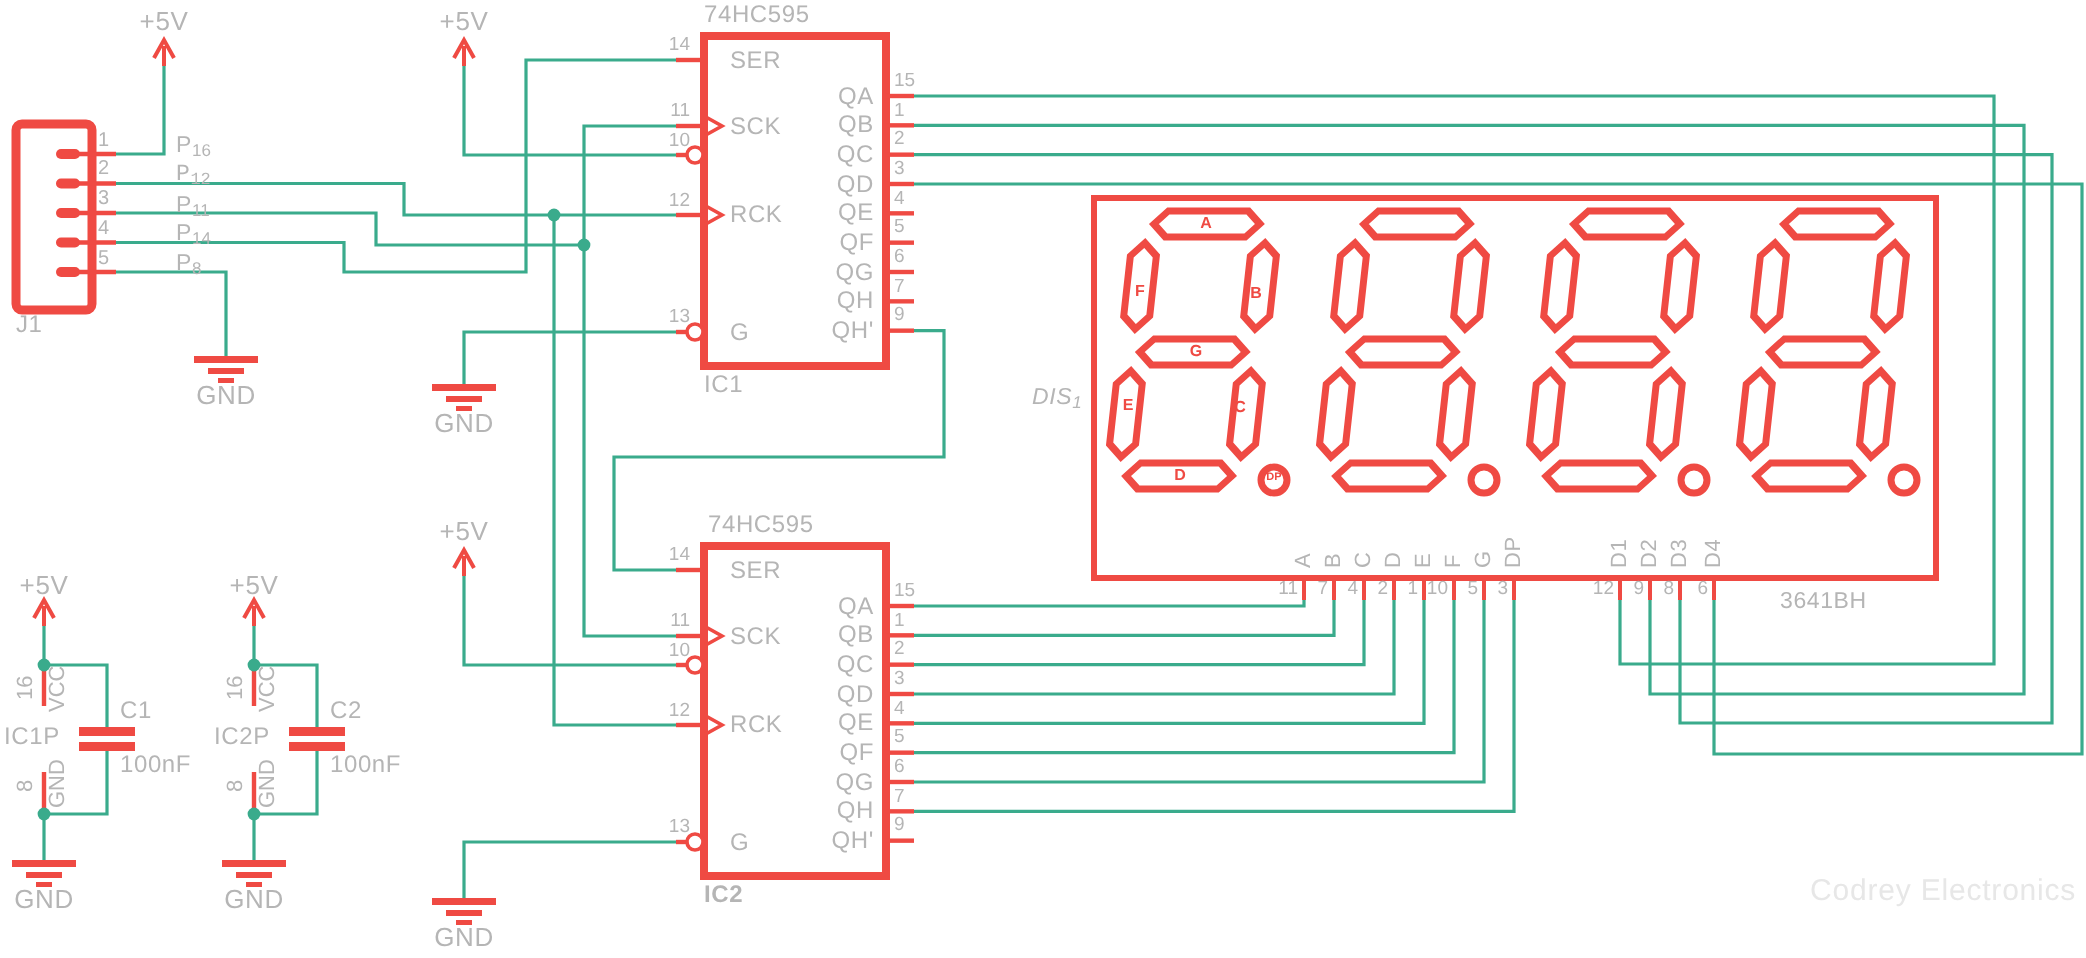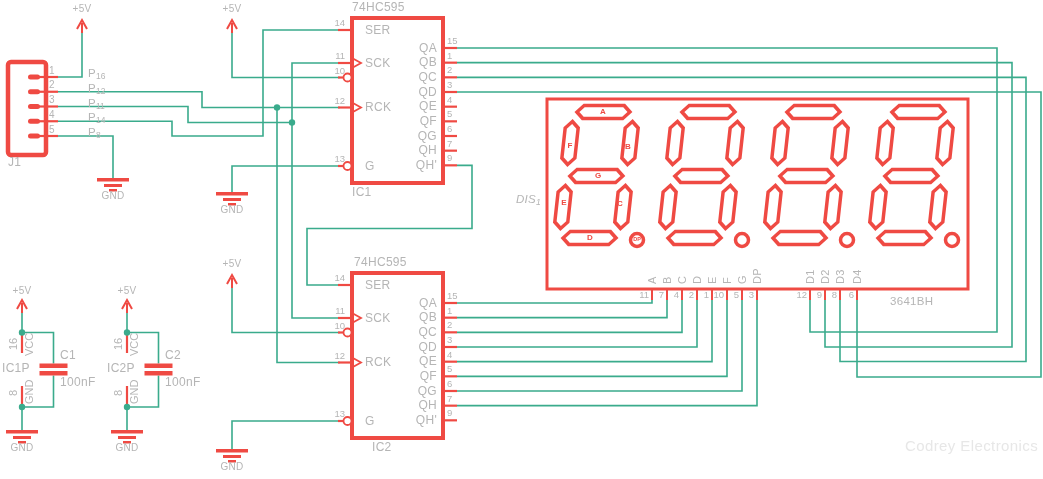--- a/index.html
+++ b/index.html
@@ -4,21 +4,21 @@
 <style>
   html,body{margin:0;padding:0;background:#fff;}
   #canvas{position:relative;width:1043px;height:479px;background:#fff;overflow:hidden;
           font-family:"Liberation Sans",sans-serif;}
   #schematic{position:absolute;left:0;top:0;}
   .lbl{position:absolute;color:#b5b5b5;white-space:nowrap;line-height:1.05;
        font-family:"Liberation Sans",sans-serif;font-size:12px;letter-spacing:.3px;}
   .num{font-size:9.5px;letter-spacing:0;}
   .num10{font-size:10px;}
   .name{font-size:12px;}
-  .pw{font-size:10px;}
+  .pw{font-size:13px;}
   .c{transform:translateX(-50%);}
   .cc{transform:translate(-50%,-50%);}
   .ra{text-align:right;}
   .w20{width:20px;} .w30{width:30px;} .w52{width:52px;}
   .rot{transform-origin:0 0;transform:rotate(-90deg);font-size:11px;}
   .net{font-size:11.5px;text-align:right;}
   .net .sub, .sub{font-size:8.5px;position:relative;top:2px;letter-spacing:0;}
   .red{color:#ef4a43;}
   .seg{font-size:8px;font-weight:bold;letter-spacing:0;}
   .dp{font-size:5.5px;font-weight:bold;letter-spacing:0;}
@@ -195,39 +195,39 @@
         <polygon points="63,78.5 69.5,85 69.5,115 63,121.5 56.5,115 56.5,85" fill="none" stroke="#ef4a43" stroke-width="3.5"></polygon>
       </g>
       <circle cx="952" cy="240" r="6.5" fill="none" stroke="#ef4a43" stroke-width="3.5"></circle>
     </svg>
 
   <span class="lbl" style="left:8px;top:156px;">J1</span>
 
   <span class="lbl" style="left:352px;top:1px;">74HC595</span>
   <span class="lbl" style="left:352px;top:186px;">IC1</span>
   <span class="lbl" style="left:354px;top:256px;">74HC595</span>
-  <span class="lbl" style="left:372px;top:441px;">IC2</span>
+  <span class="lbl" style="left:352px;top:441px;font-weight:bold;">IC2</span>
 
   <span class="lbl part" style="left:516px;top:193px;font-style:italic;"><span>DIS</span><span class="sub">1</span></span>
   <span class="lbl part" style="left:890px;top:295px;">3641BH</span>
 
   <span class="lbl" style="left:60px;top:349px;">C1</span>
   <span class="lbl" style="left:60px;top:376px;">100nF</span>
   <span class="lbl" style="left:2px;top:362px;">IC1P</span>
   <span class="lbl" style="left:165px;top:349px;">C2</span>
   <span class="lbl" style="left:165px;top:376px;">100nF</span>
   <span class="lbl" style="left:107px;top:362px;">IC2P</span>
 
   <span class="lbl wm" style="left:905px;top:438px;">Codrey Electronics</span>
 
   <div id="gen-labels">
       <span class="lbl num10" style="left: 49px; top: 65.5px;">1</span>
       <span class="lbl net" style="left: 88px; top: 67px;"><span>P</span><span class="sub">16</span></span>
       <span class="lbl num10" style="left: 49px; top: 80.25px;">2</span>
-      <span class="lbl net" style="left: 88px; top: 81.75px;"><span>P</span><span class="sub">12</span></span>
+      <span class="lbl net" style="left: 88px; top: 81.75px; font-family: Liberation Mono, monospace;"><span>P</span><span class="sub">12</span></span>
       <span class="lbl num10" style="left: 49px; top: 95px;">3</span>
       <span class="lbl net" style="left: 88px; top: 96.5px;"><span>P</span><span class="sub">11</span></span>
       <span class="lbl num10" style="left: 49px; top: 109.75px;">4</span>
       <span class="lbl net" style="left: 88px; top: 111.25px;"><span>P</span><span class="sub">14</span></span>
       <span class="lbl num10" style="left: 49px; top: 124.5px;">5</span>
       <span class="lbl net" style="left: 88px; top: 126px;"><span>P</span><span class="sub">8</span></span>
       <span class="lbl name" style="left: 365px; top: 23.5px;">SER</span>
       <span class="lbl num ra w30" style="left: 315px; top: 18px;">14</span>
       <span class="lbl name" style="left: 365px; top: 56.5px;">SCK</span>
       <span class="lbl num ra w30" style="left: 315px; top: 51px;">11</span>

